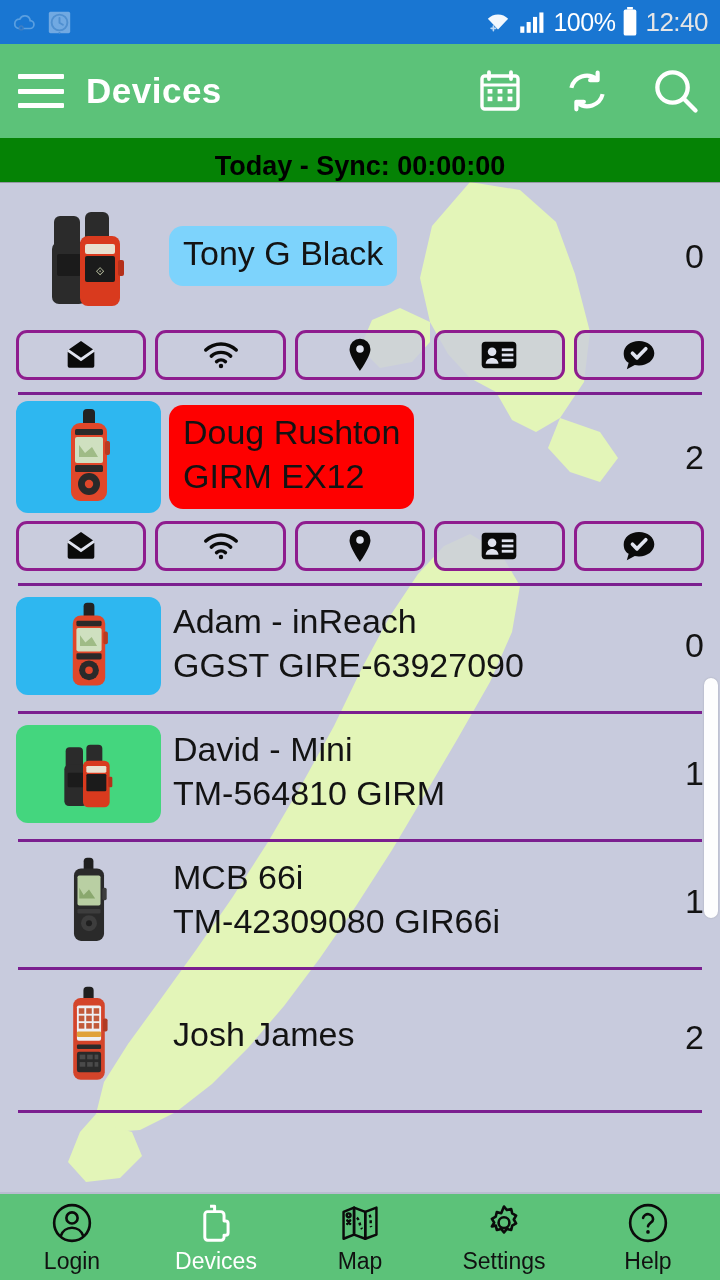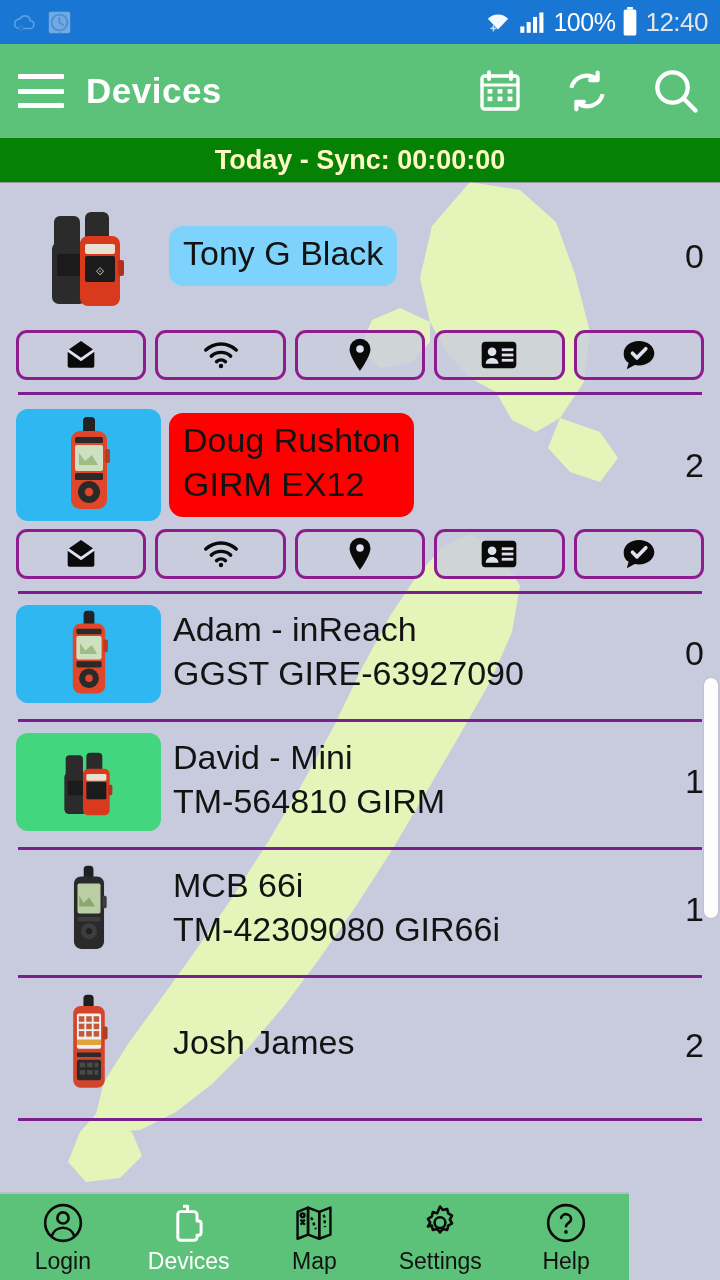--- a/index.html
+++ b/index.html
@@ -42,22 +42,22 @@
   .hamburger{ width:46px; height:34px; display:flex; flex-direction:column; justify-content:space-between; margin-right:22px; cursor:pointer;}
   .hamburger i{ display:block; height:5px; background:#fff; border-radius:1px; }
   .appbar-title{ color:#fff; font-size:35px; font-weight:bold; letter-spacing:0.5px; }
   .appbar-actions{ margin-left:auto; display:flex; align-items:center; gap:38px; }
   .act{ cursor:pointer; display:inline-flex; }
 
   
   .syncbar{
     height:44px; width:100%;
     background:#058205;
-    display:flex; align-items:center; justify-content:center;
-    color:#fef9c3; font-size:27px; font-weight:bold;
+    display:flex; align-items:flex-end; justify-content:center;
+    color:#000000; font-size:27px; font-weight:bold;
     position:relative; z-index:40;
     box-shadow:0 1px 0 rgba(0,0,0,.25);
   }
 
   
   .mapbg{
     position:absolute;
     left:0; top:182px;
     width:720px; height:1010px;
     z-index:0;
@@ -126,21 +126,21 @@
     width:14px; height:240px;
     background:#fdfdfe;
     border-radius:8px;
     z-index:20;
     box-shadow:0 0 2px rgba(0,0,0,.18);
   }
 
   
   .bottomnav{
     position:absolute; left:0; bottom:0;
-    width:629px; height:88px;
+    width:720px; height:88px;
     background:#5cc279;
     display:flex; align-items:center;
     z-index:40;
     border-top:2px solid #b9bdd0;
   }
   .navitem{
     flex:1; display:flex; flex-direction:column;
     align-items:center; justify-content:center; gap:2px;
     cursor:pointer;
   }
@@ -325,21 +325,21 @@
           <svg width="34" height="32" viewBox="0 0 24 22" fill="#0a0a0a">
             <path d="M12 1.2c6 0 10.8 3.8 10.8 8.6S18 18.4 12 18.4a14 14 0 0 1-3-.3l-5.6 3 1.3-4.6C2 15 1.2 12.6 1.2 9.8 1.2 5 6 1.2 12 1.2z"></path>
             <path d="M7.4 9.8 10.6 13 16.8 6.6" fill="none" stroke="#dfe2ee" stroke-width="2.6" stroke-linecap="round" stroke-linejoin="round"></path>
           </svg>
         </div>
       </div>
       <div class="divider"></div>
     </div>
 
     <div class="row">
-      <div class="dev" style="padding-top:14px;padding-bottom:4px;">
+      <div class="dev" style="padding-top:6px;padding-bottom:4px;">
         <div class="thumb blue" style="height:112px;">
           <svg class="pict" width="64" height="100" viewBox="0 0 64 100">
             <rect x="26" y="2" width="12" height="20" rx="4" fill="#232323"></rect>
             <rect x="14" y="16" width="36" height="78" rx="9" fill="#e0472a"></rect>
             <rect x="18" y="22" width="28" height="6" rx="1.6" fill="#2a2a2a"></rect>
             <rect x="18" y="30" width="28" height="26" rx="2" fill="#cfe0c0"></rect>
             <path d="M22 38l6 8 7-6 6 10H22z" fill="#9fbb86"></path>
             <rect x="18" y="58" width="28" height="7" rx="1.6" fill="#2a2a2a"></rect>
             <circle cx="32" cy="77" r="11" fill="#2a2a2a"></circle>
             <circle cx="32" cy="77" r="4.2" fill="#e0472a"></circle>

